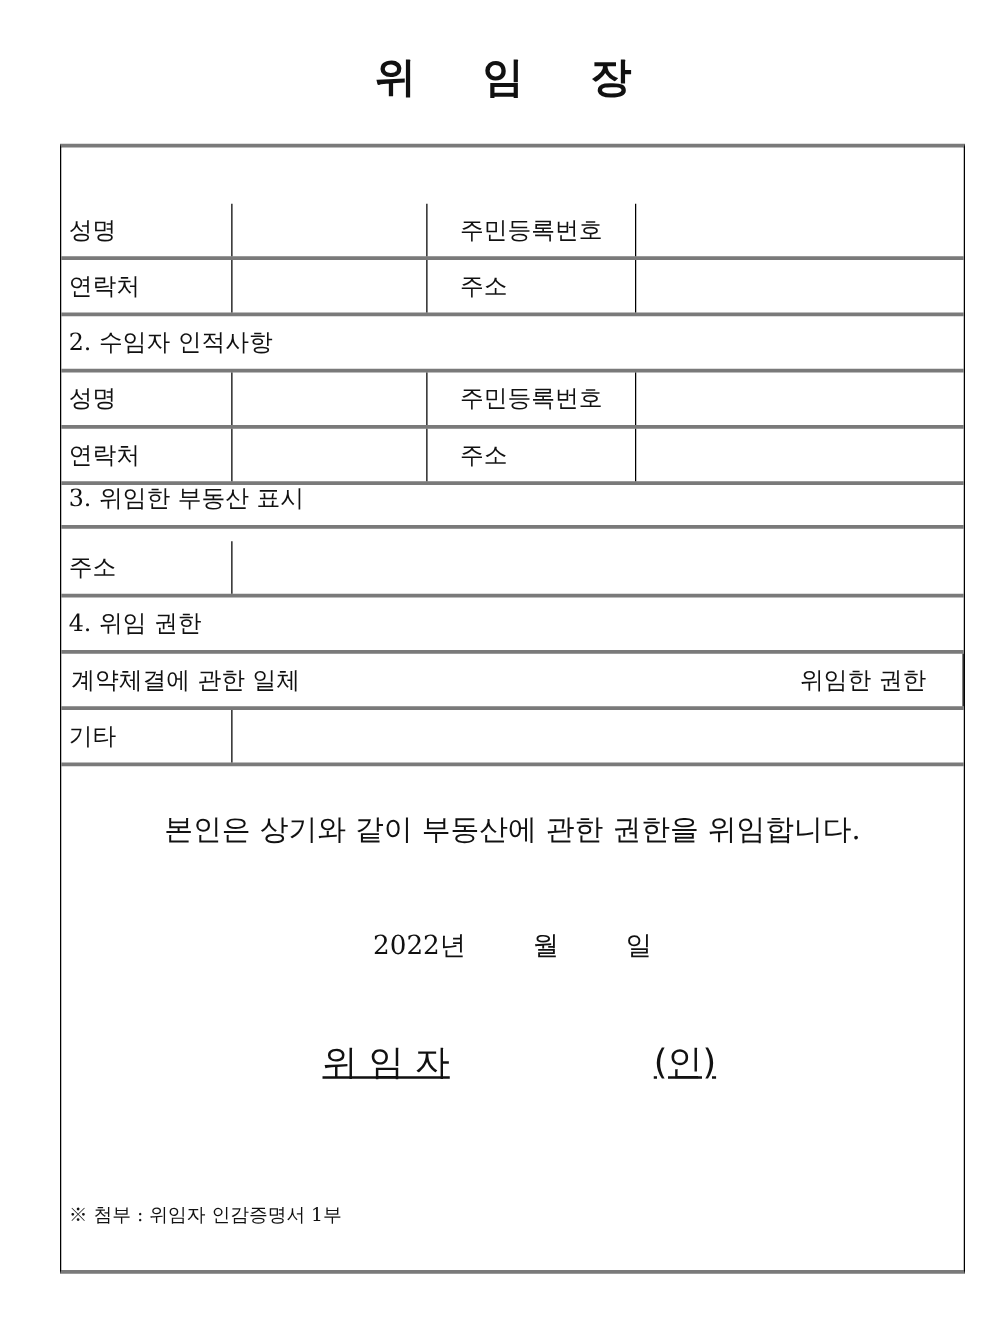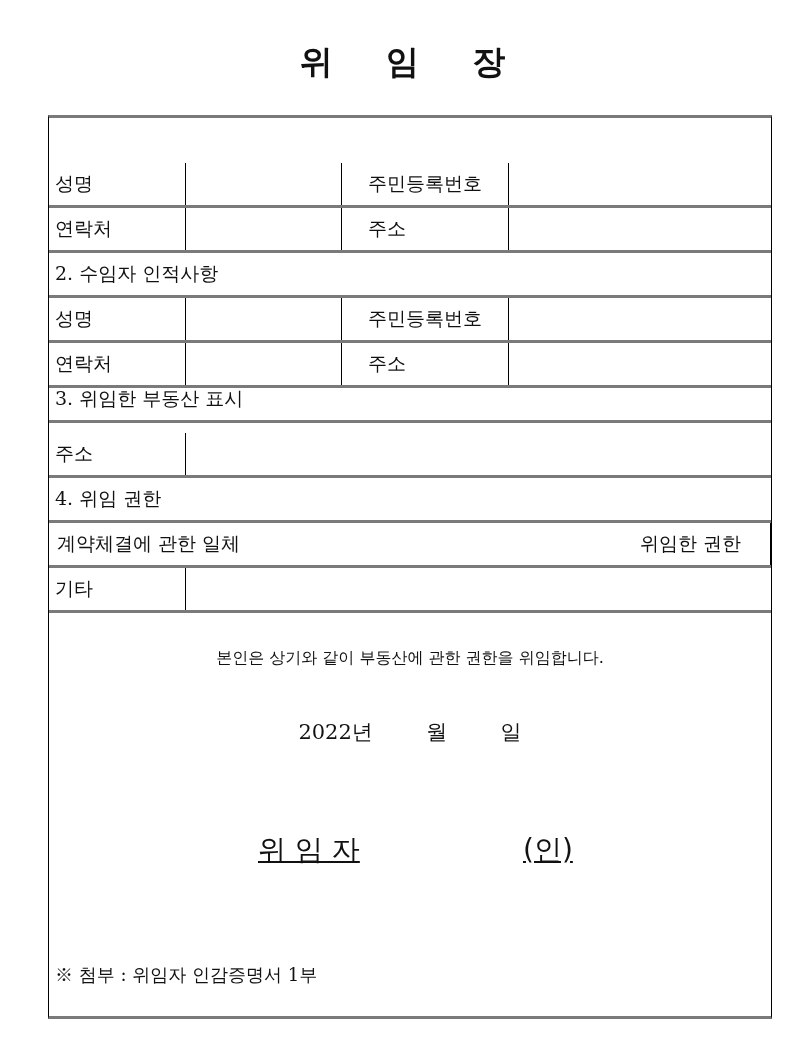--- a/index.html
+++ b/index.html
@@ -14,25 +14,25 @@
   .row { position: absolute; left: 0; width: 100%; height: 45px; box-sizing: border-box;
          border-bottom: 3px solid #7a7a7a; display: flex; }
   .cell { height: 100%; box-sizing: border-box; display: flex; align-items: center;
           font-size: 19px; padding-left: 6px; white-space: nowrap; }
   .c1 { width: 137px; border-right: 1.3px solid #000; }
   .c2 { width: 156px; border-right: 1.3px solid #000; }
   .c3 { width: 147px; border-right: 1.3px solid #000; margin-left: 20px; }
   .c4 { flex: 1; }
   .full { flex: 1; }
   .wide { flex: 1; padding-left: 8px; }
-  .declare { position: absolute; left: 0; width: 100%; text-align: center; font-size: 16px; }
+  .declare { position: absolute; left: 0; width: 100%; text-align: center; font-size: 23px; }
   .date { position: absolute; top: 600px; left: 0; width: 100%; text-align: center; font-size: 21px; }
-  .date span { display: inline-block; }
+  .date span { display: inline-block; margin-top: 24px; }
   .sign { position: absolute; top: 713px; font-size: 28px; text-decoration: underline; }
-  .note { position: absolute; left: 6px; top: 845px; font-size: 18px; }
+  .note { position: absolute; left: 6px; top: 845px; font-size: 15px; }
 </style>
 </head>
 <body>
 
 <div class="title">위 임 장</div>
 
 <div class="form">
 
   <div class="row" style="top:45px;">
     <div class="cell c1">성명</div>

